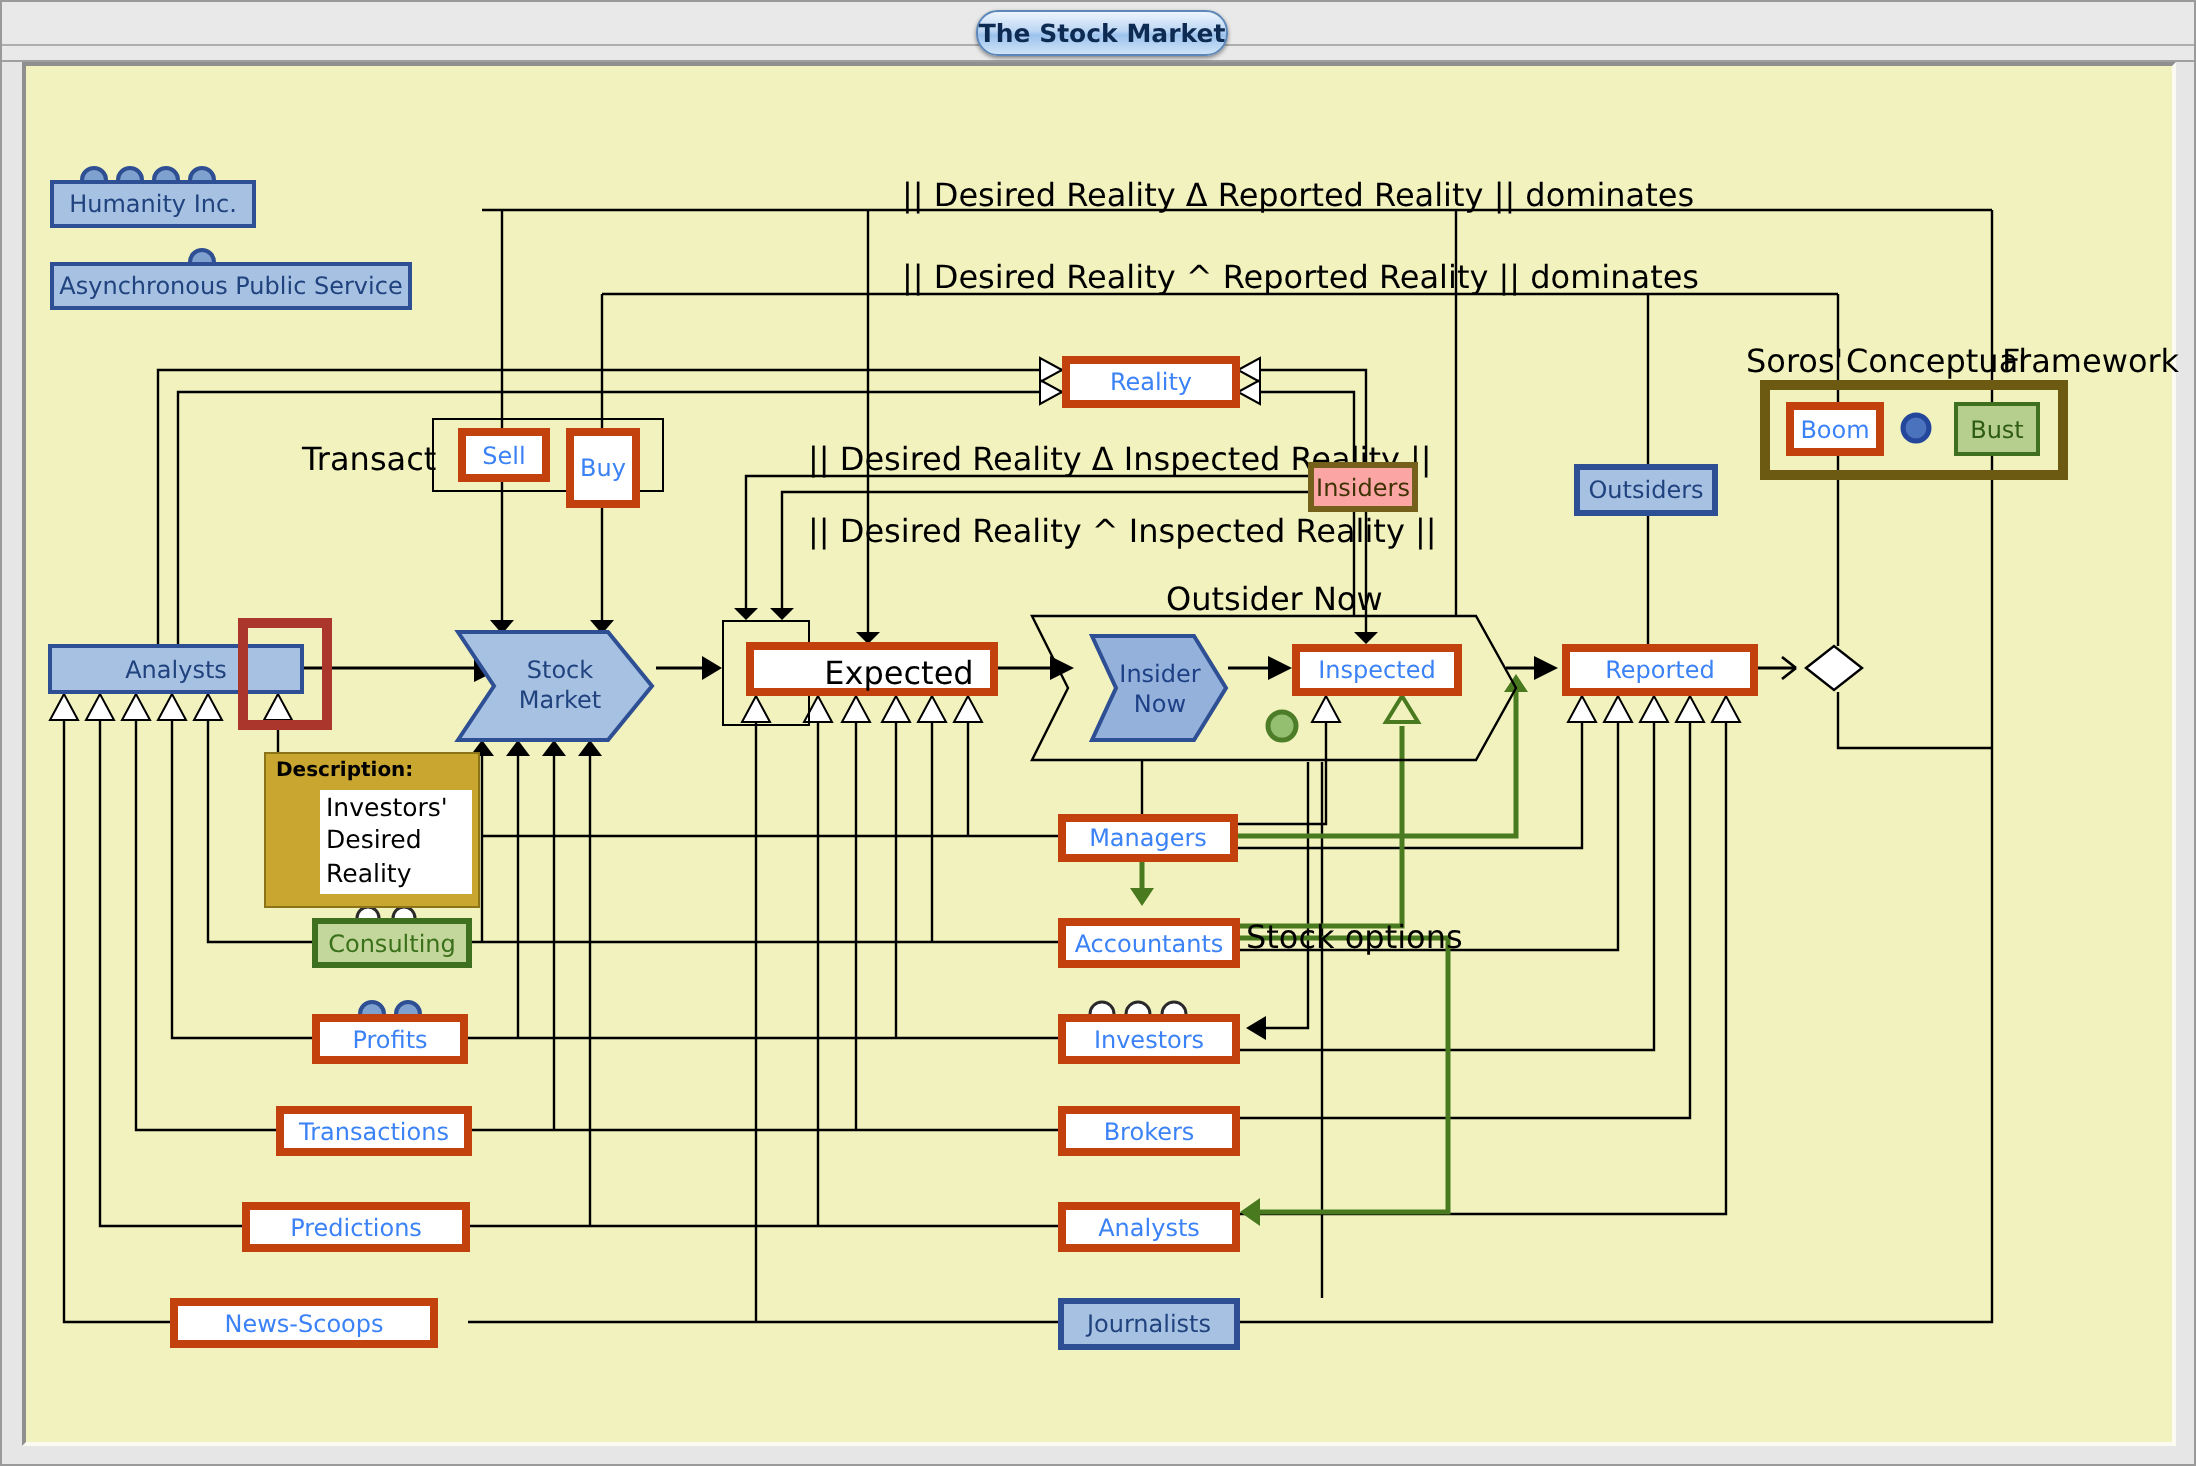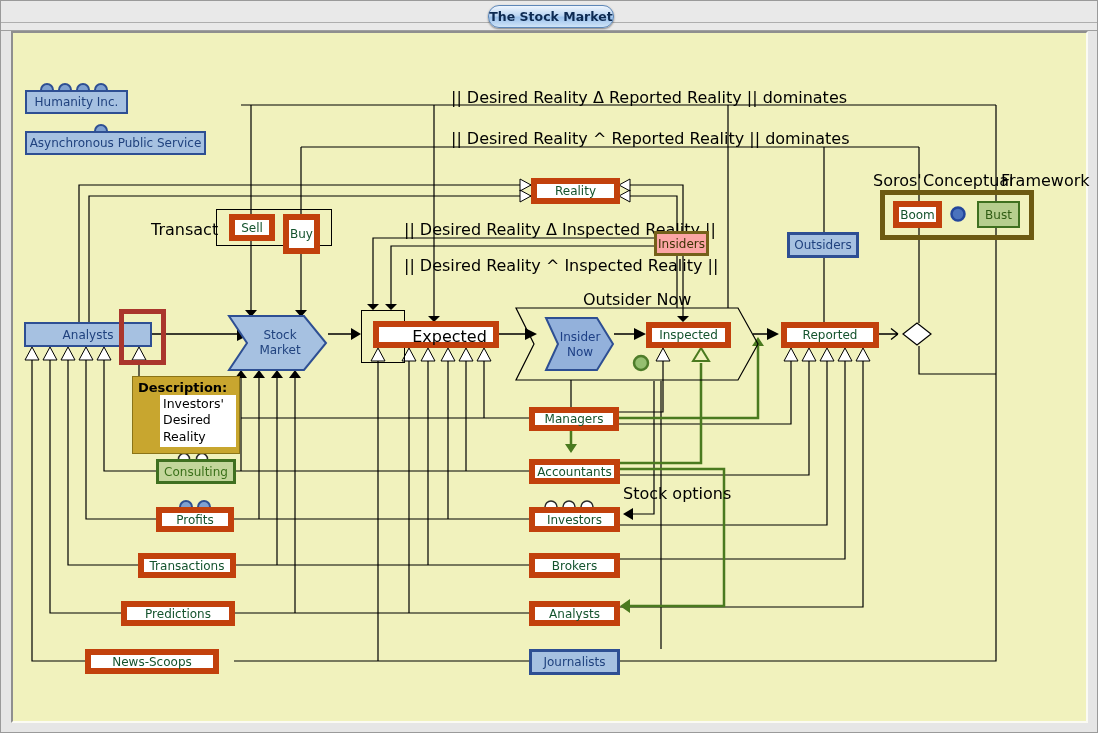--- a/index.html
+++ b/index.html
@@ -11,35 +11,35 @@
   #doc-tab{position:absolute;left:487px;top:4px;width:124px;height:21px;border-radius:11px;
     background:linear-gradient(#eef5fd,#bcd6f3 45%,#9cc2ec 55%,#cfe4f8);
     border:1px solid #5d87b8;box-shadow:0 1px 2px rgba(0,0,0,.45);
     display:flex;align-items:center;justify-content:center;
     font-size:12.5px;font-weight:bold;color:#0d2a52;cursor:pointer;}
   #canvas{position:absolute;left:10px;top:30px;width:1077px;height:692px;background:#f1f2bd;
     border-top:2px solid #8f8f8f;border-left:2px solid #8f8f8f;
     border-right:2px solid #fbfbf3;border-bottom:2px solid #fbfbf3;box-sizing:border-box;}
   svg.wires{position:absolute;left:0;top:0;width:1098px;height:733px;z-index:2;}
   .abs{position:absolute;box-sizing:border-box;z-index:3;}
-  .box{border:6px solid #c2410c;background:#fff;color:#14532d;display:flex;align-items:center;
+  .box{border:4px solid #c2410c;background:#fff;color:#3b82f6;display:flex;align-items:center;
     justify-content:center;font-size:12px;text-align:center;}
   .blue{background:#a6c1e1;border:2px solid #2e4f93;color:#20427e;}
   .blue.thick{border-width:3px;}
   .greenbox{background:#c3d69b;border:3px solid #3f7020;color:#3a701a;}
   .tanbox{background:#fca5a5;border:3px solid #74601a;color:#3e3305;}
   .hollow{background:transparent;border:1px solid #000;}
   .lbl{font-size:16px;color:#000;white-space:nowrap;z-index:3;}
   .ctr{text-align:center;}
   .shape-text{display:flex;align-items:center;justify-content:center;text-align:center;
     font-size:12px;color:#20427e;line-height:1.25;z-index:3;}
   #red-rect{border:5px solid #aa362c;background:transparent;z-index:4;}
   #framework-box{border:5px solid #6d5a12;background:transparent;z-index:2;}
   #desc-tip{background:#c8a62f;border:1px solid #8a7417;z-index:5;}
-  #desc-title{position:absolute;left:5px;top:3px;font-size:13px;font-weight:bold;color:#000;}
+  #desc-title{position:absolute;left:5px;top:3px;font-size:10px;font-weight:bold;color:#000;}
   #desc-body{position:absolute;left:27px;top:18px;width:70px;min-height:50px;background:#fff;
     font-size:12.5px;color:#000;padding:1px 3px;line-height:1.3;}
   #bust{background:#b6ce8e;border:2px solid #3f7020;color:#2f5c13;}
 </style>
 <title>The Stock Market</title></head>
 <body>
 
 <div id="window">
   <div id="titlebar">
     <div class="rule"></div>
@@ -151,17 +151,17 @@
 
   <div class="abs box greenbox" style="left:155px;top:458px;width:80px;height:25px;">Consulting</div>
   <div class="abs box" style="left:155px;top:506px;width:78px;height:25px;">Profits</div>
   <div class="abs box" style="left:137px;top:552px;width:98px;height:25px;">Transactions</div>
   <div class="abs box" style="left:120px;top:600px;width:114px;height:25px;">Predictions</div>
   <div class="abs box" style="left:84px;top:648px;width:134px;height:25px;">News-Scoops</div>
 
   <div class="abs box" style="left:528px;top:406px;width:90px;height:24px;">Managers</div>
   <div class="abs box" style="left:528px;top:458px;width:91px;height:25px;">Accountants</div>
   <div class="abs box" style="left:528px;top:506px;width:91px;height:25px;">Investors</div>
-  <div class="abs lbl" style="left:622px;top:483px;">Stock options</div>
+  <div class="abs lbl" style="left:622px;top:458px;">Stock options</div>
   <div class="abs box" style="left:528px;top:552px;width:91px;height:25px;">Brokers</div>
   <div class="abs box" style="left:528px;top:600px;width:91px;height:25px;">Analysts</div>
   <div class="abs box blue thick" style="left:528px;top:648px;width:91px;height:26px;">Journalists</div>
 </div>
 
 </body></html>

